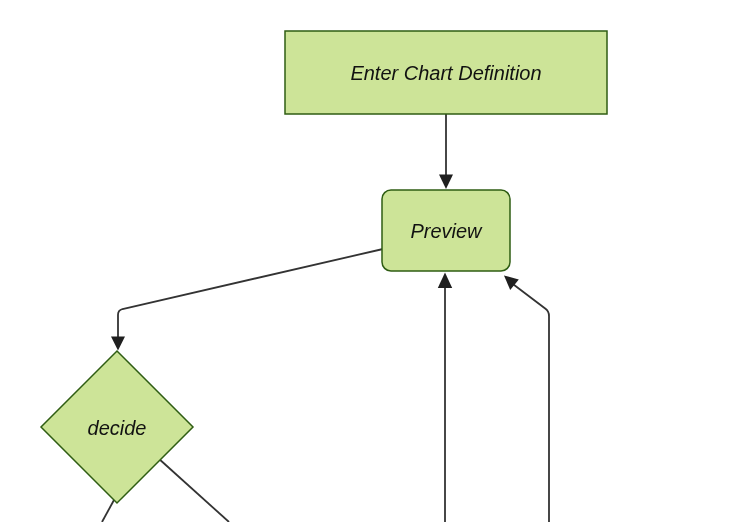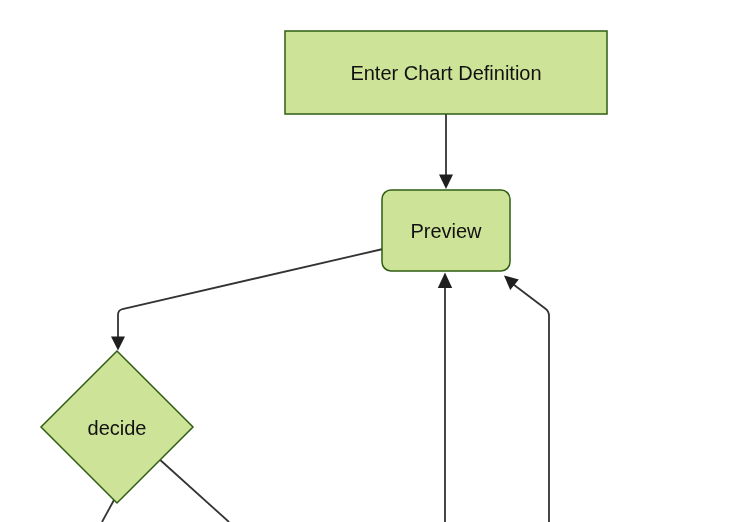--- a/index.html
+++ b/index.html
@@ -9,20 +9,21 @@
     height: 522px;
     overflow: hidden;
     background: #ffffff;
     font-family: "Liberation Sans", sans-serif;
   }
   .canvas {
     position: relative;
     width: 740px;
     height: 522px;
     background: var(--background, #ffffff);
+    font-style: italic;
   }
   svg { display: block; }
   .node-shape {
     fill: var(--node-fill, #cde498);
     stroke: var(--node-border, #2f5d13);
     stroke-width: 1.5;
   }
   .edge-line {
     fill: none;
     stroke: var(--edge-line, #333333);

